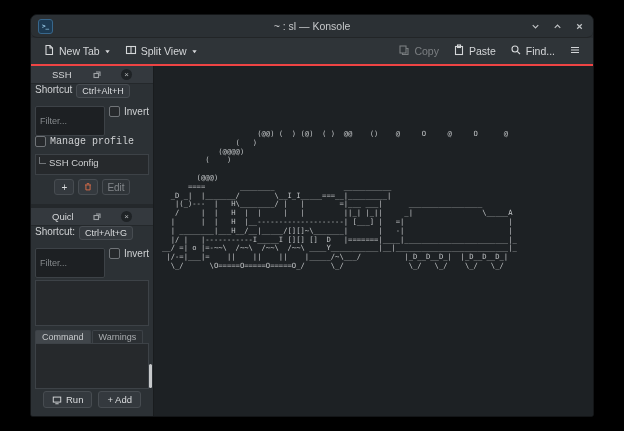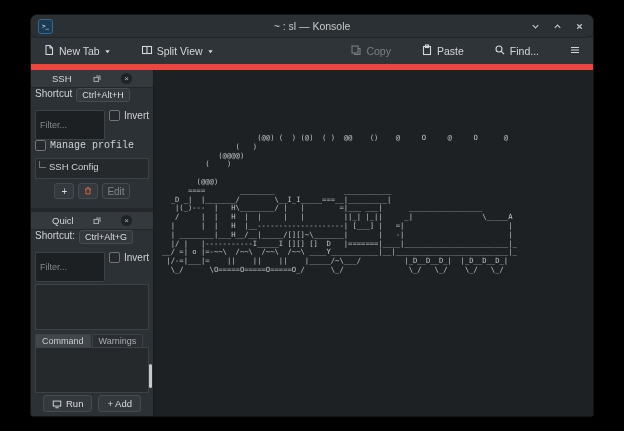--- a/index.html
+++ b/index.html
@@ -10,22 +10,22 @@
   
   .titlebar{position:relative;height:22px;flex:0 0 22px;background:#2b3034;display:flex;align-items:center;
     padding:0 7px;border-bottom:1px solid #222527;border-radius:6px;}
   .win-icon{width:13px;height:13px;border-radius:3px;background:#1d3a52;border:1px solid #38678c;
     color:#9fd1f0;font:bold 6px/11px "DejaVu Sans Mono",monospace;text-align:center;}
   .titlebar-title{position:absolute;left:0;right:0;text-align:center;font-size:10.5px;color:#c6c8ca;pointer-events:none;}
   .win-controls{margin-left:auto;display:flex;gap:8px;align-items:center;}
   .win-btn{width:14px;height:14px;display:flex;align-items:center;justify-content:center;color:#c0c3c5;}
   .win-btn svg{width:11px;height:11px;stroke:currentColor;fill:none;stroke-width:1.3;}
   
-  .toolbar{height:26px;flex:0 0 26px;background:#2f3438;display:flex;align-items:center;gap:18px;
-    padding:0 6px;font-size:10.5px;color:#d4d6d8;border-bottom:6px solid #ef4444;text-align:right;}
+  .toolbar{height:26px;flex:0 0 26px;background:#2f3438;display:flex;align-items:center;gap:2px;
+    padding:0 6px;font-size:10.5px;color:#d4d6d8;border-bottom:2px solid #ef4444;text-align:right;}
   .tb-btn{display:flex;align-items:center;gap:4px;padding:3px 6px;border-radius:3px;white-space:nowrap;}
   .tb-btn svg{width:12px;height:12px;stroke:currentColor;fill:none;stroke-width:1.1;}
   .tb-btn .arrow svg{width:7px;height:7px;}
   .tb-btn.disabled{opacity:.45;}
   .tb-spacer{flex:1;}
   
   .content{flex:1;display:flex;min-height:0;}
   .sidebar{position:relative;width:122px;flex:0 0 122px;background:#2a2e32;border-right:1px solid #191c1e;
     display:flex;flex-direction:column;font-size:10px;color:#cfd1d3;}
   .panel{display:flex;flex-direction:column;background:#2c3135;}

